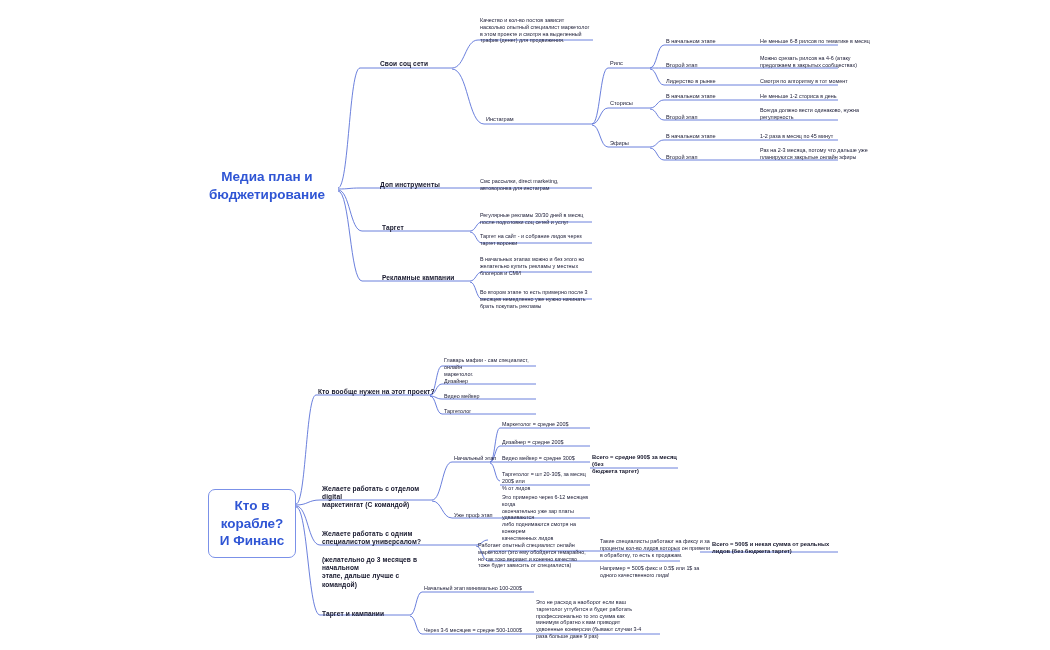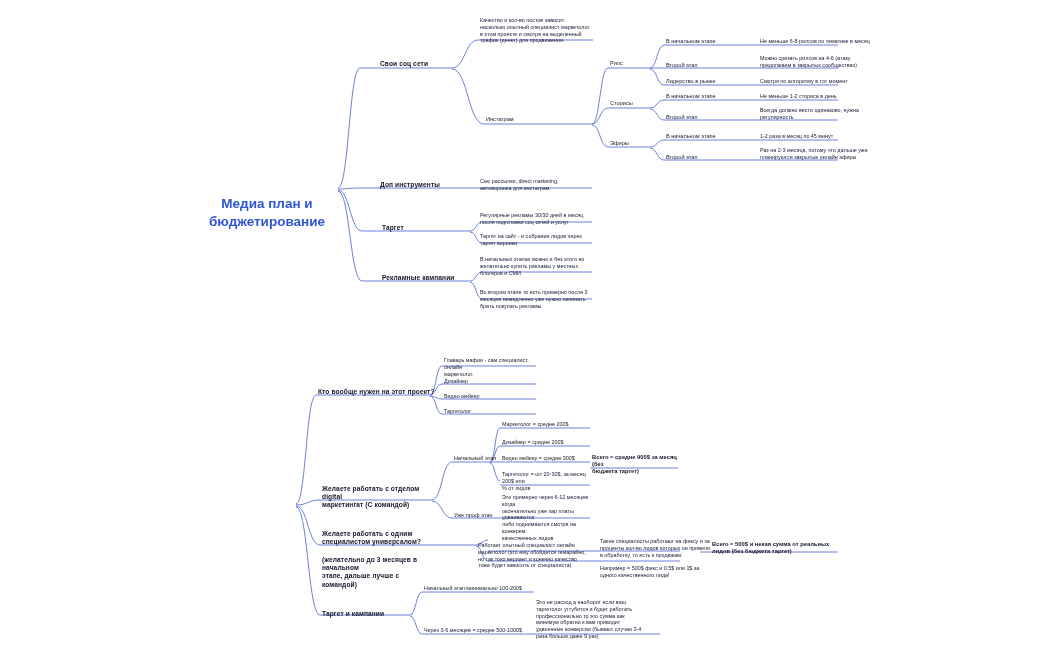--- a/index.html
+++ b/index.html
@@ -36,21 +36,20 @@
     line-height: 1.25;
     white-space: pre-line;
   }
   
   .root-plain {
     color: #2f55d4;
     font-weight: bold;
     font-size: 13.5px;
     text-align: center;
     line-height: 1.3;
-    margin-top: 27px;
   }
   
   .root-box {
     color: #2f55d4;
     font-weight: bold;
     font-size: 13.5px;
     text-align: center;
     line-height: 1.3;
     border: 1.3px solid #7b91e8;
     border-radius: 7px;
@@ -242,20 +241,22 @@
 таргет воронки</div>
 
   <div class="node lvl1" style="left:382px; top:274px;">Рекламные кампании</div>
   <div class="node leaf" style="left:480px; top:256px; width:115px;">В начальных этапах можно и без этого но
 желательно купить рекламы у местных
 блогеров и СМИ</div>
   <div class="node leaf" style="left:480px; top:289px; width:115px;">Во втором этапе то есть примерно после 3
 месяцев немедленно уже нужно начинать
 брать покупать рекламы</div>
 
+  <div class="node root-box" style="left:208px; top:489px; width:88px;">Кто в корабле?
+И Финанс</div>
 
   <div class="node lvl1" style="left:318px; top:388px;">Кто вообще нужен на этот проект?</div>
   <div class="node leaf" style="left:444px; top:357px; width:96px;">Главарь мафии - сам специалист, онлайн
 маркетолог.</div>
   <div class="node leaf" style="left:444px; top:378px;">Дизайнер</div>
   <div class="node leaf" style="left:444px; top:393px;">Видео мейкер</div>
   <div class="node leaf" style="left:444px; top:408px;">Таргетолог</div>
 
   <div class="node lvl1" style="left:322px; top:485px; width:110px;">Желаете работать с отделом digital
 маркетингат (С командой)</div>

